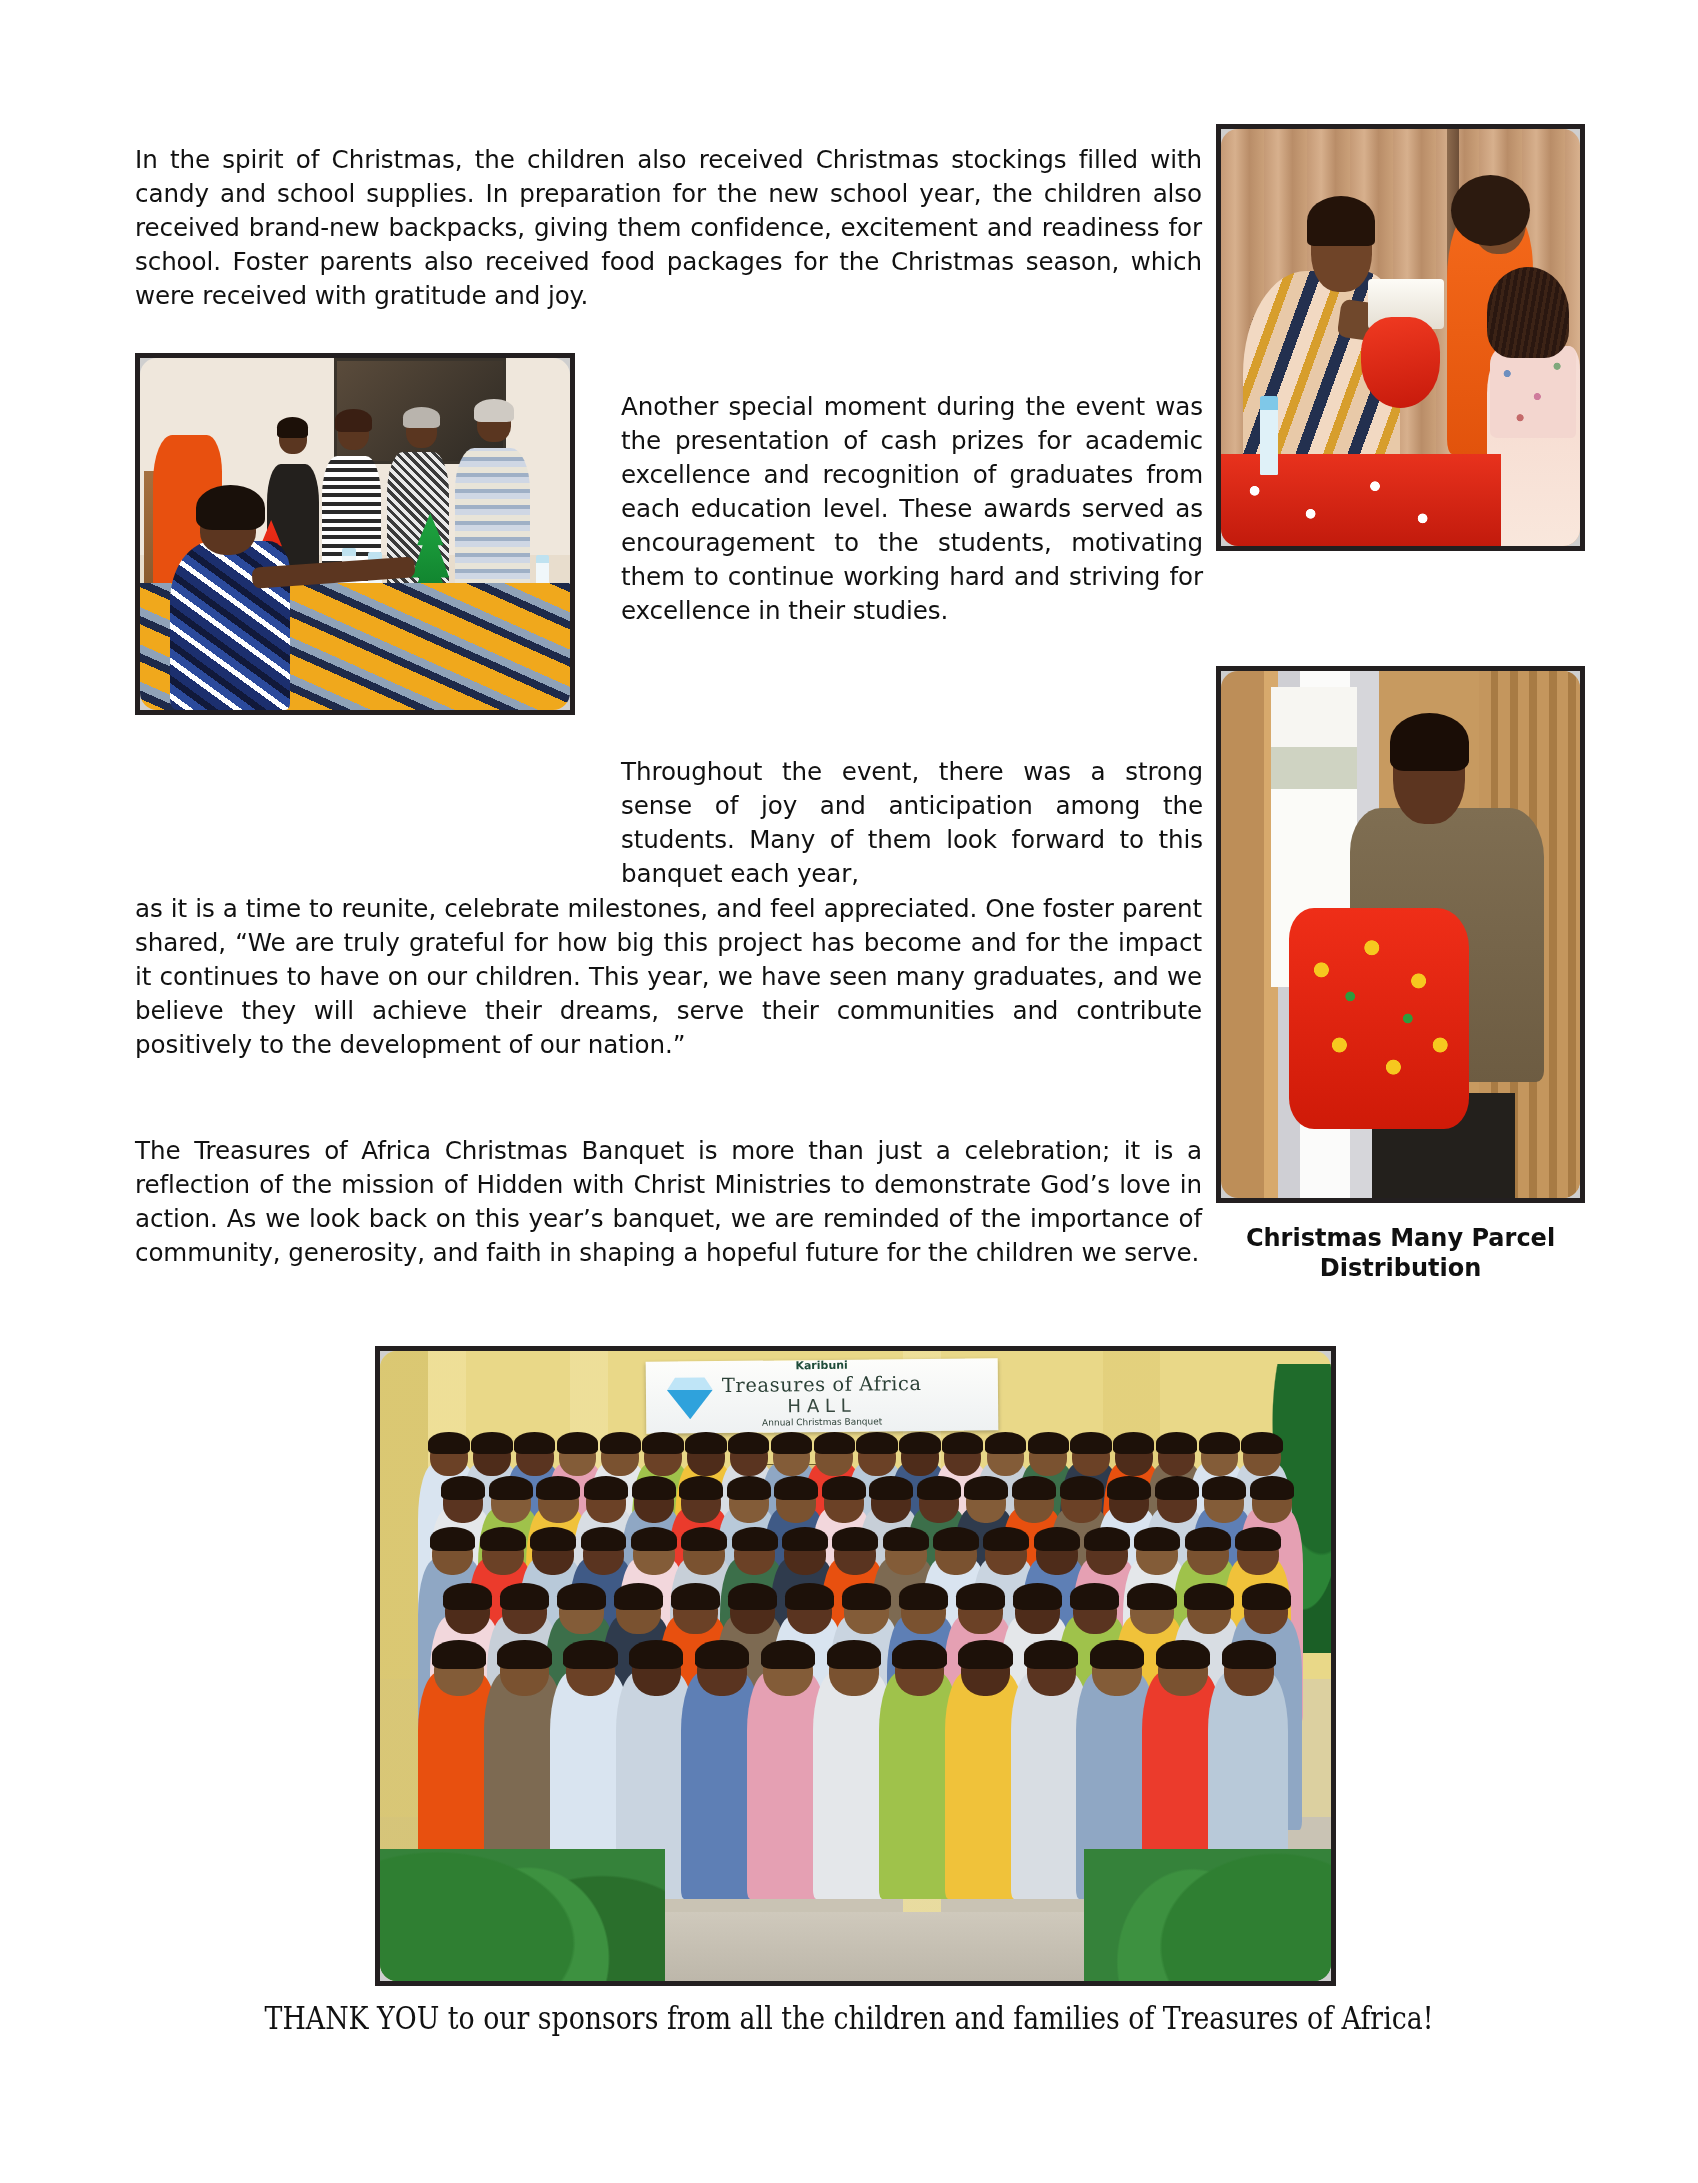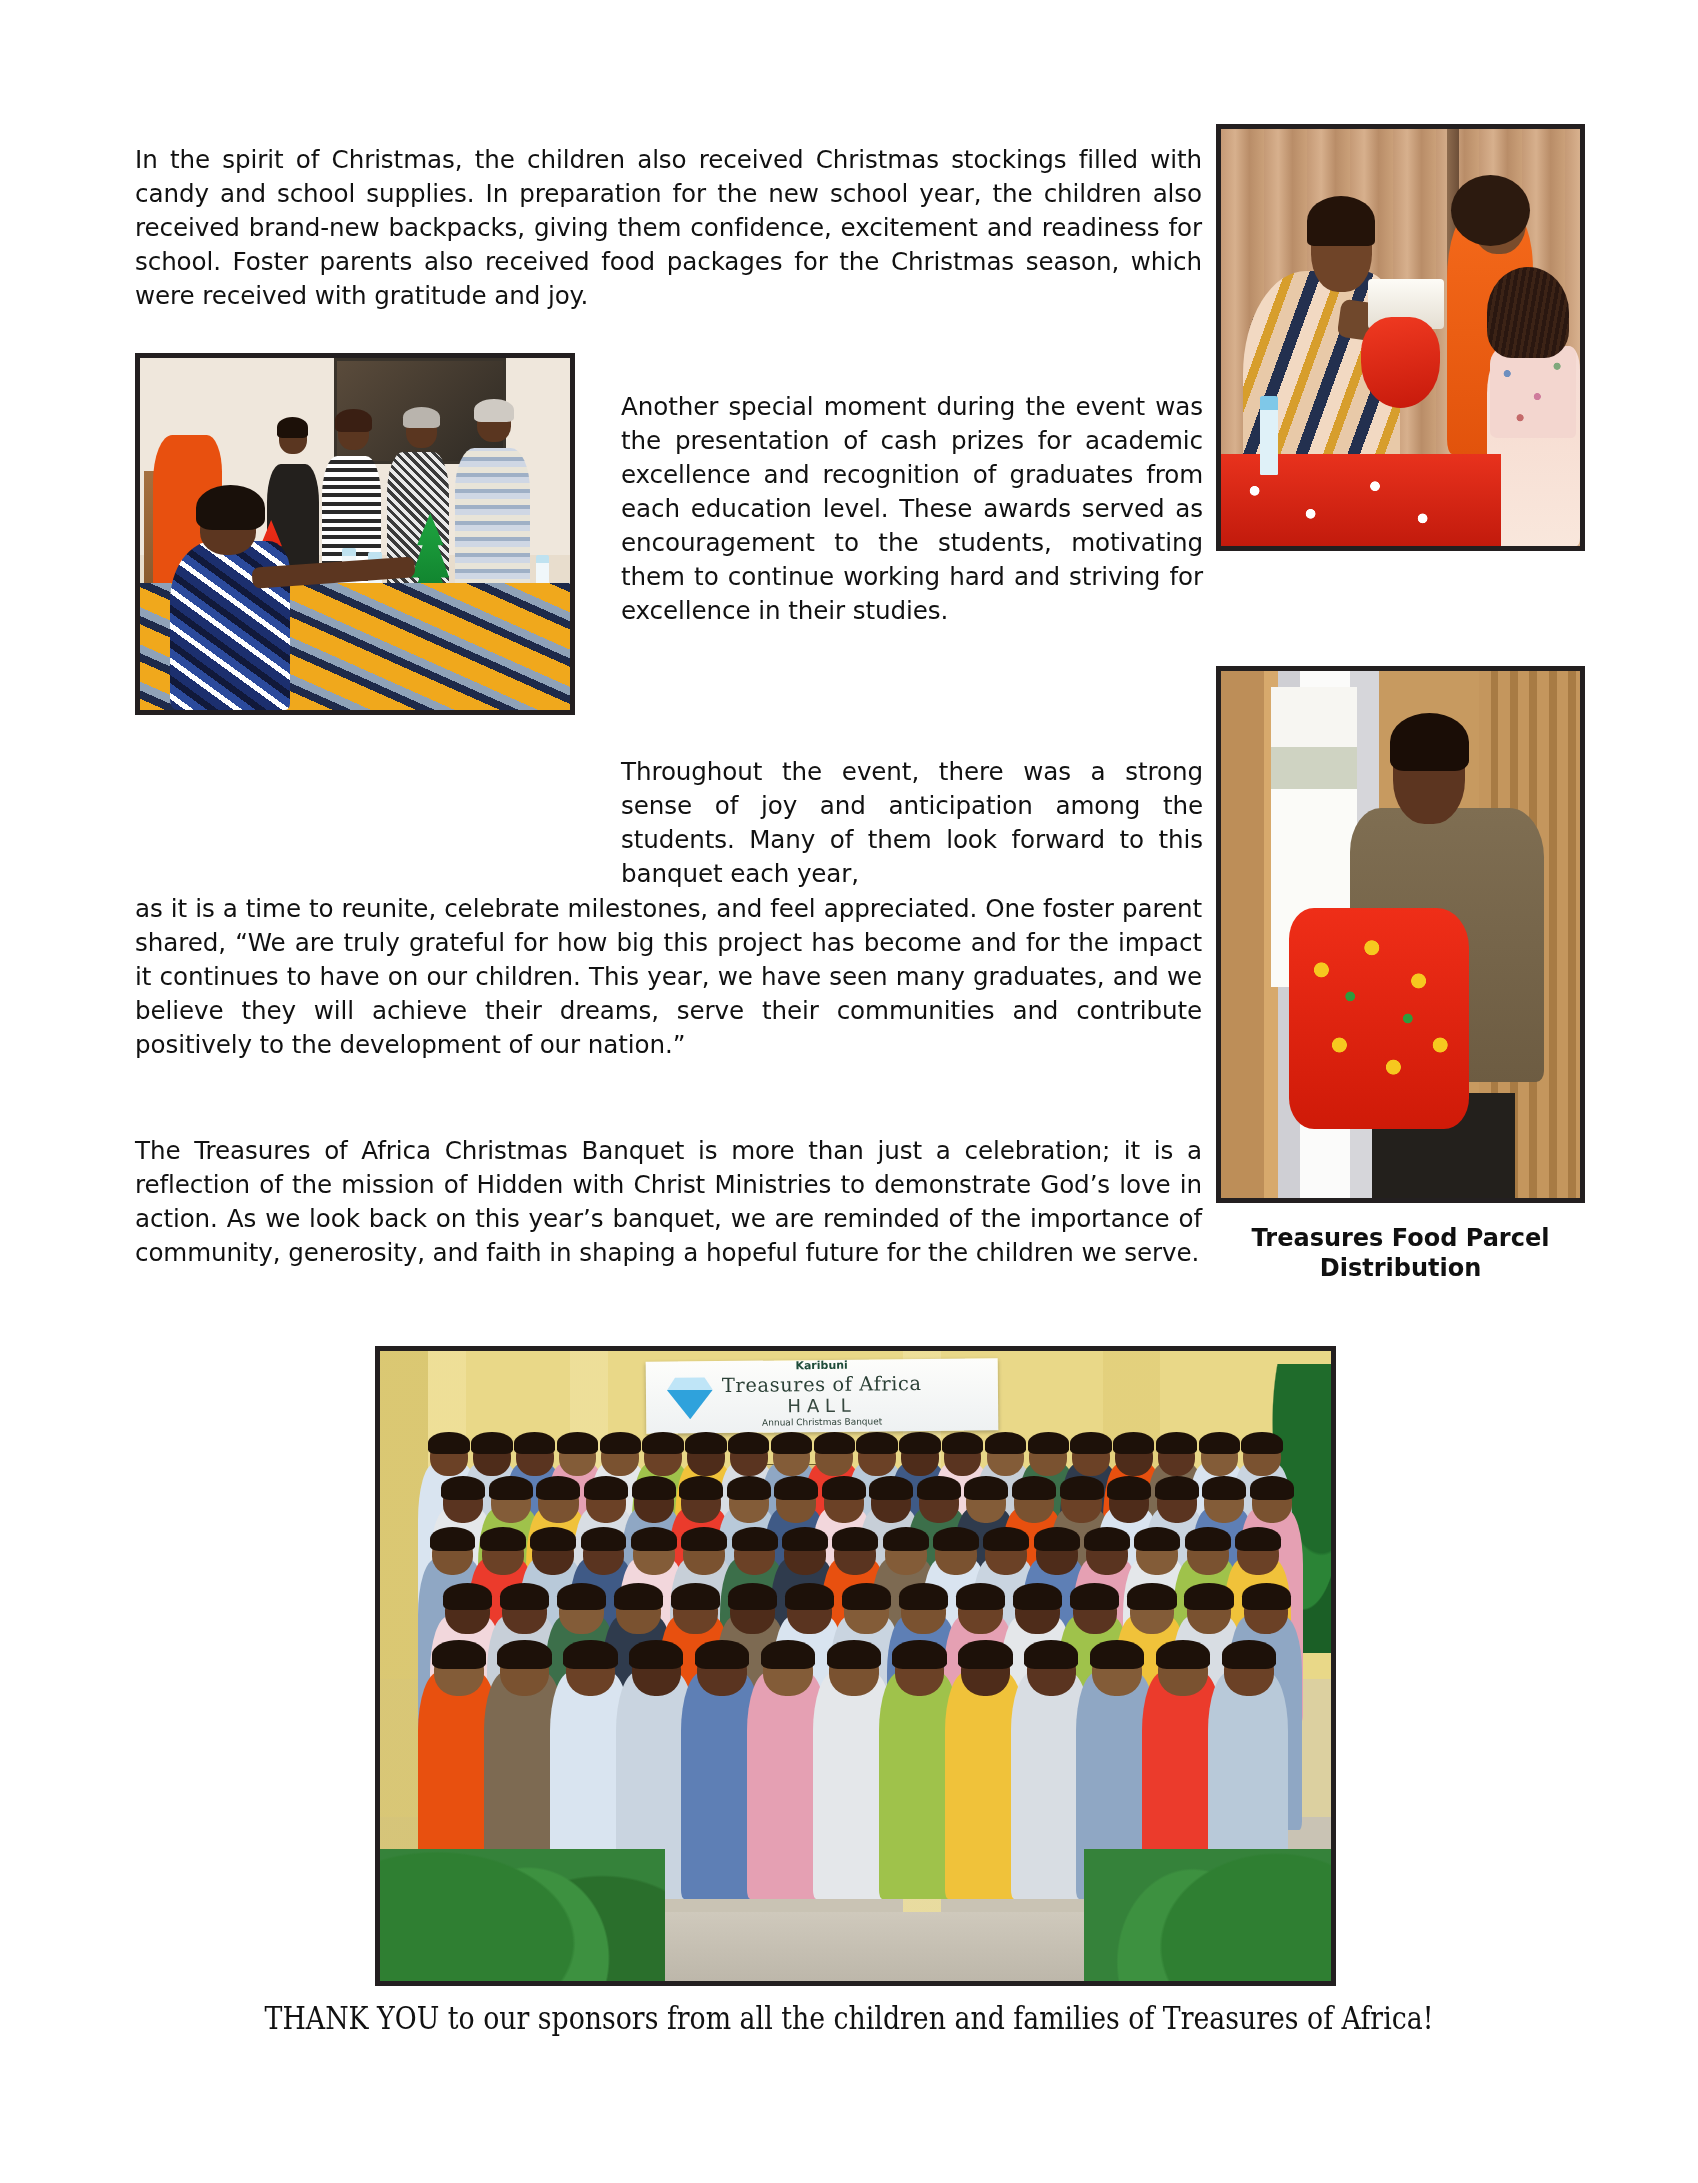--- a/index.html
+++ b/index.html
@@ -66,20 +66,21 @@
   .photo {
     position: absolute;
     border: 5.8px solid #231f20;
     overflow: hidden;
     background: #cfcfcf;
   }
   .photo .inner {
     position: absolute;
     left: 0; top: 0; right: 0; bottom: 0;
     overflow: hidden;
+    border-radius: 17px;
   }
 
   .caption {
     position: absolute;
     text-align: center;
     font-size: 24px;
     line-height: 30px;
     font-weight: bold;
     color: #101010;
   }
@@ -512,21 +513,21 @@
       <div class="fp-win"></div>
       <div class="fp-curtain-r"></div>
       <div class="fp-legs"></div>
       <div class="fp-shirt"></div>
       <div class="fp-head"></div>
       <div class="fp-hair"></div>
       <div class="fp-arm"></div>
       <div class="fp-bag"></div>
     </div>
   </div>
-  <div class="caption" id="cap-foodparcel">Treasures Food Parcel Distribution</div>
+  <div class="caption" id="cap-foodparcel">Christmas Many Parcel Distribution</div>
 
   <div class="photo" id="photo-group">
     <div class="inner">
       <div class="gp-bg"></div>
       <div class="gp-wall-cols"></div>
       <div class="gp-doors"></div>
       <div class="gp-palm"></div>
 
       <div class="gp-banner">
         <div class="gp-diamond"></div>

